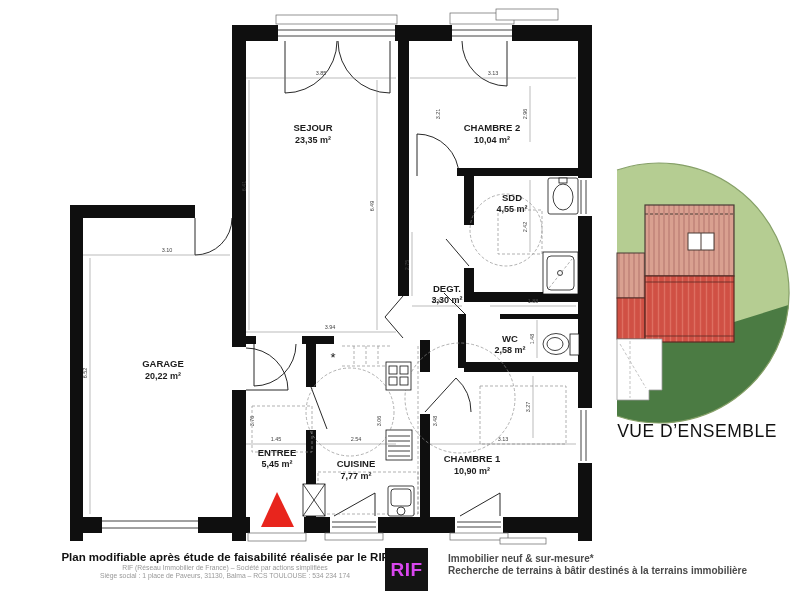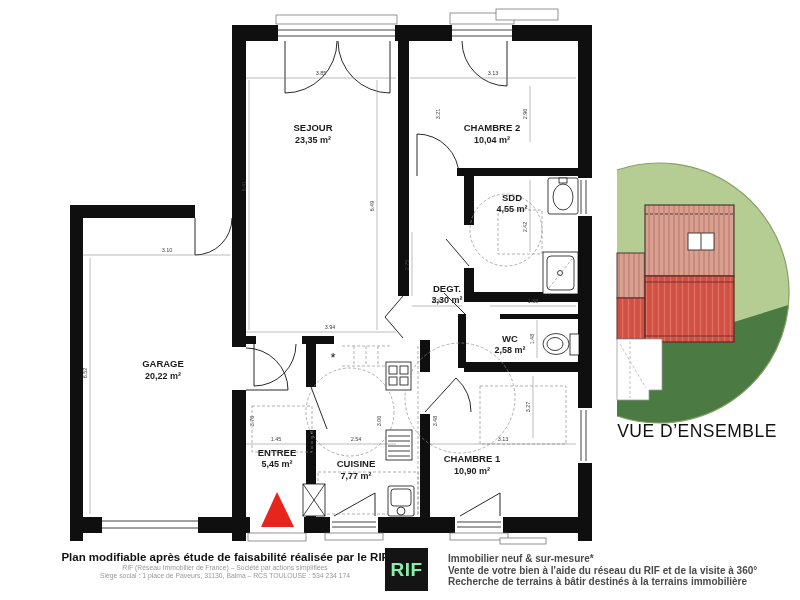--- a/index.html
+++ b/index.html
@@ -18,21 +18,21 @@
   .fixture{stroke:#111;stroke-width:0.8;fill:#fff;}
   .sill{stroke:#666;stroke-width:0.7;fill:#fff;}
   .caption{font-size:17.5px;fill:#111;text-anchor:middle;letter-spacing:0.5px;}
   .star{font-size:13px;fill:#111;text-anchor:middle;}
   #footer{position:absolute;left:0;top:545px;width:800px;height:55px;}
   #footer-left{position:absolute;left:52px;top:6px;width:346px;text-align:center;}
   #footer-left .bold{font-size:11.5px;font-weight:bold;color:#111;white-space:nowrap;}
   #footer-left .small{font-size:6.8px;color:#999;margin-top:1px;white-space:nowrap;}
   #rif-logo{position:absolute;left:385px;top:3px;width:43px;height:43px;background:#141414;
     display:flex;align-items:center;justify-content:center;}
-  #rif-logo span{color:#86efac;font-weight:bold;font-size:19px;letter-spacing:0.5px;}
+  #rif-logo span{color:#d946ef;font-weight:bold;font-size:19px;letter-spacing:0.5px;}
   #footer-right{position:absolute;left:448px;top:8px;width:340px;}
   #footer-right div{font-size:10px;color:#4a4a4a;line-height:11.5px;white-space:nowrap;font-weight:bold;}
 </style>
 </head>
 <body>
 
 <div id="stage">
 <svg width="800" height="545" viewBox="0 0 800 545">
   <defs>
     <pattern id="pat-pink" patternUnits="userSpaceOnUse" width="5" height="8">
@@ -251,17 +251,16 @@
   <div id="footer-left">
     <div class="bold">Plan modifiable après étude de faisabilité réalisée par le RIF</div>
     <div class="small">RIF (Réseau Immobilier de France) – Société par actions simplifiées</div>
     <div class="small">Siège social : 1 place de Paveurs, 31130, Balma – RCS TOULOUSE : 534 234 174</div>
   </div>
   <div id="rif-logo">
     <span>RIF</span>
   </div>
   <div id="footer-right">
     <div>Immobilier neuf &amp; sur-mesure*</div>
-    <div>Vente de votre bien à l'aide du réseau du RIF et de la visite à 360°</div>
     <div>Recherche de terrains à bâtir destinés à la terrains immobilière</div>
   </div>
 </div>
 </div>
 
 </body></html>

